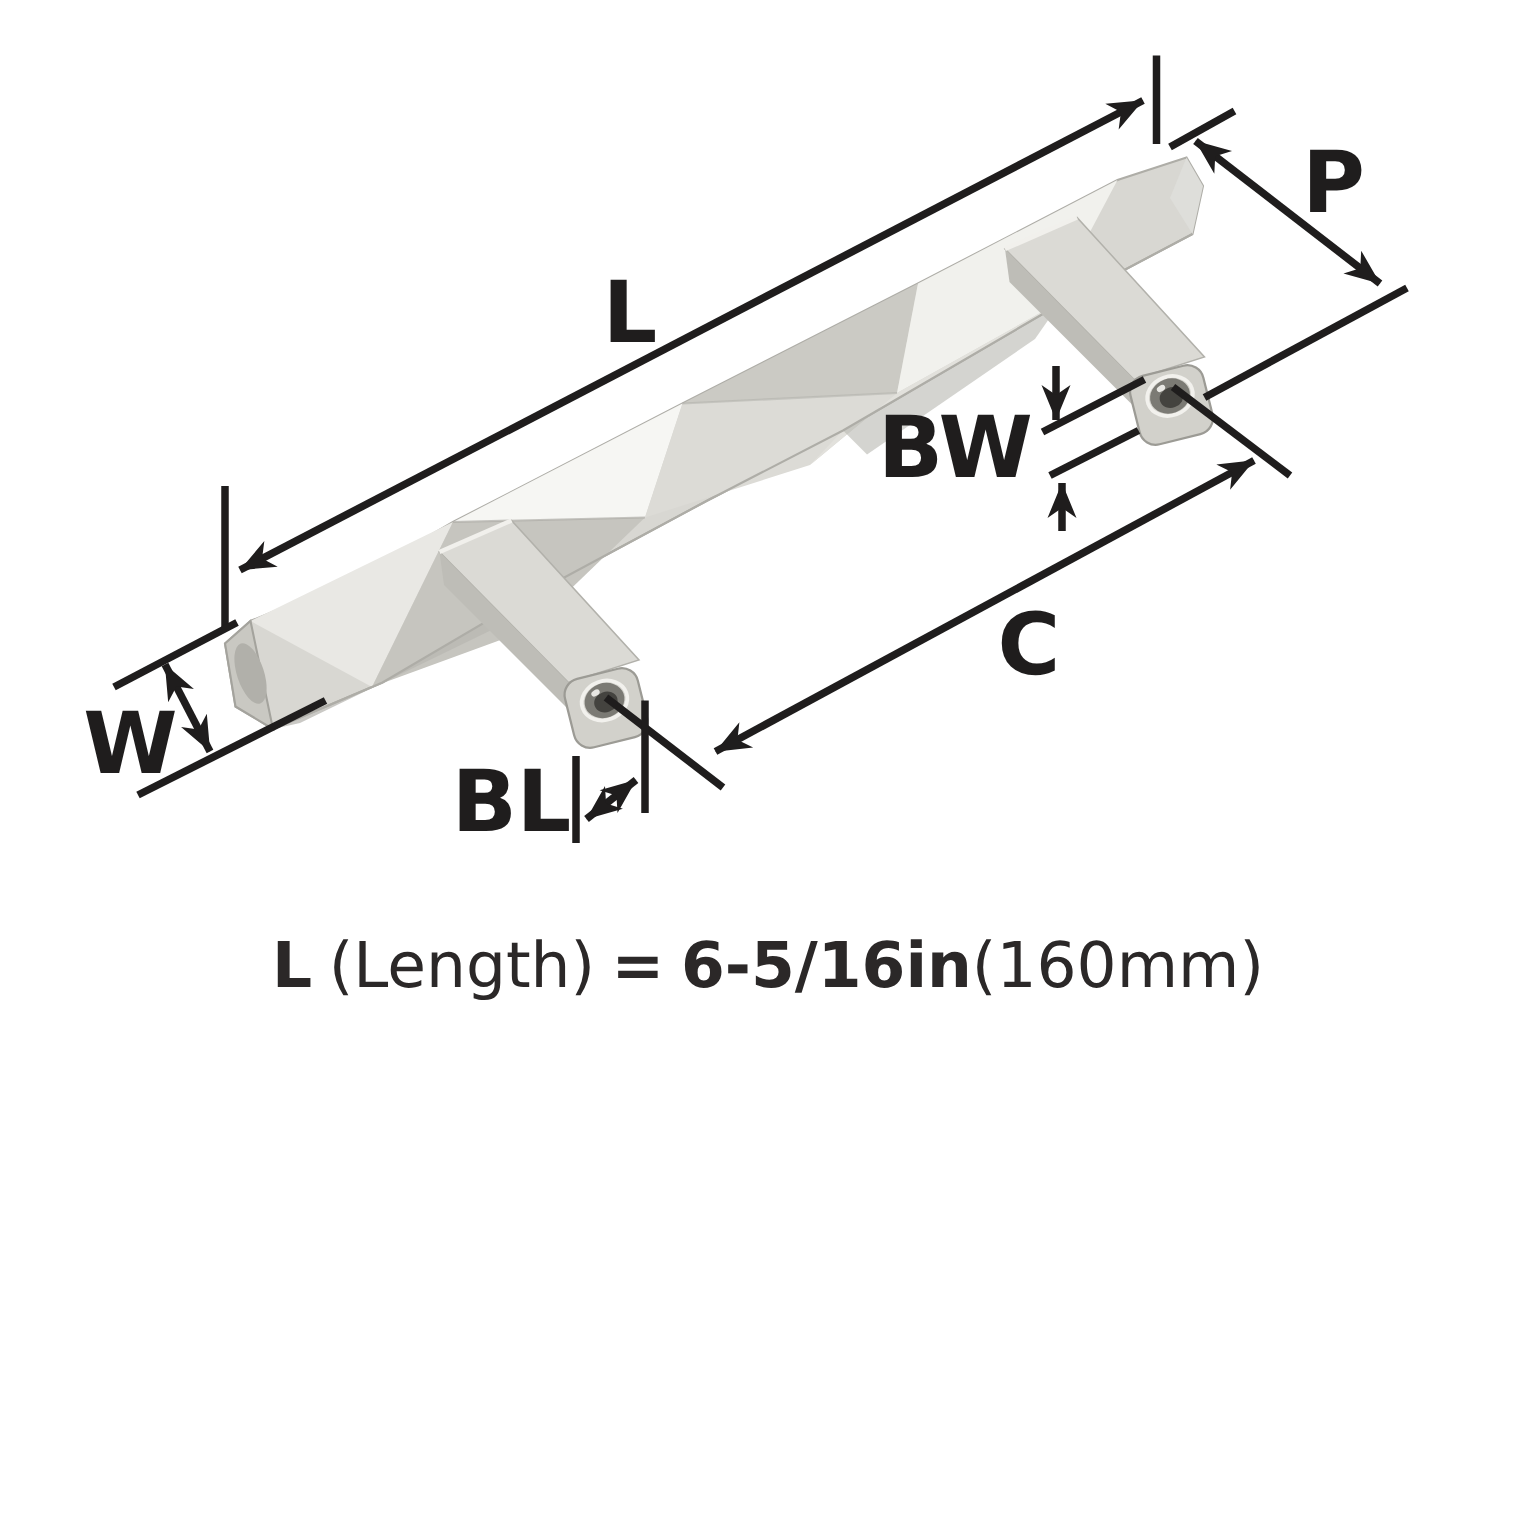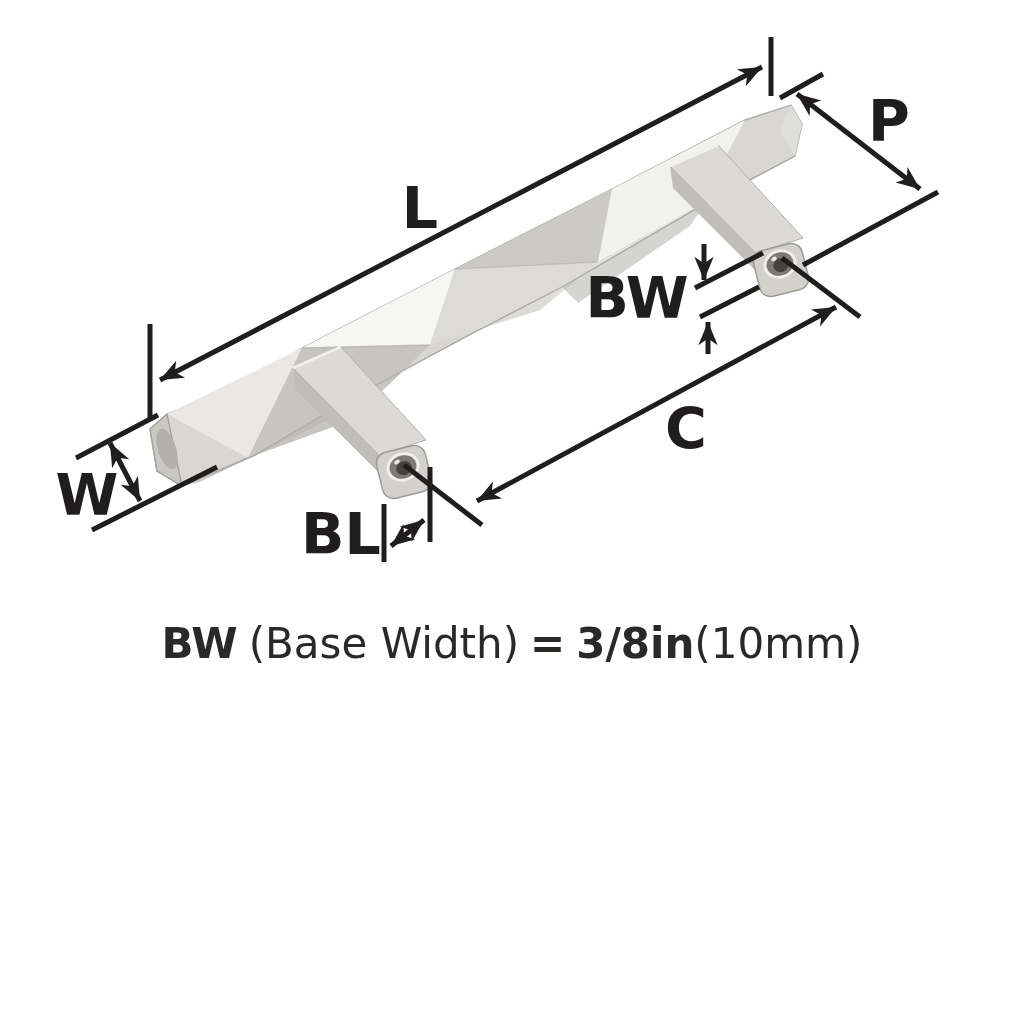--- a/index.html
+++ b/index.html
@@ -125,16 +125,16 @@
       <g>
         <line class="tick" x1="384" y1="504" x2="384" y2="562"></line>
         <line class="tick" x1="430" y1="467" x2="430" y2="542"></line>
         <line class="dim" x1="391" y1="546" x2="424" y2="520" marker-start="url(#ah)" marker-end="url(#ah)"></line>
         <text class="dim-label" x="341" y="554" text-anchor="middle" fill="#1f1d1d">BL</text>
       </g>
     </g>
   </svg>
 
   <div class="specs">
-    <div class="spec-line"><span class="b gap">BW</span><span class="r gap">(Base Width)</span><span class="b gap">=</span><span class="b">3/8in</span><span class="r">(10mm)</span></div>
+    <div class="spec-line"><span class="b gap">L</span><span class="r gap">(Length)</span><span class="b gap">=</span><span class="b">6-5/16in</span><span class="r">(160mm)</span></div>
   </div>
 
 </div>
 
 </body></html>

